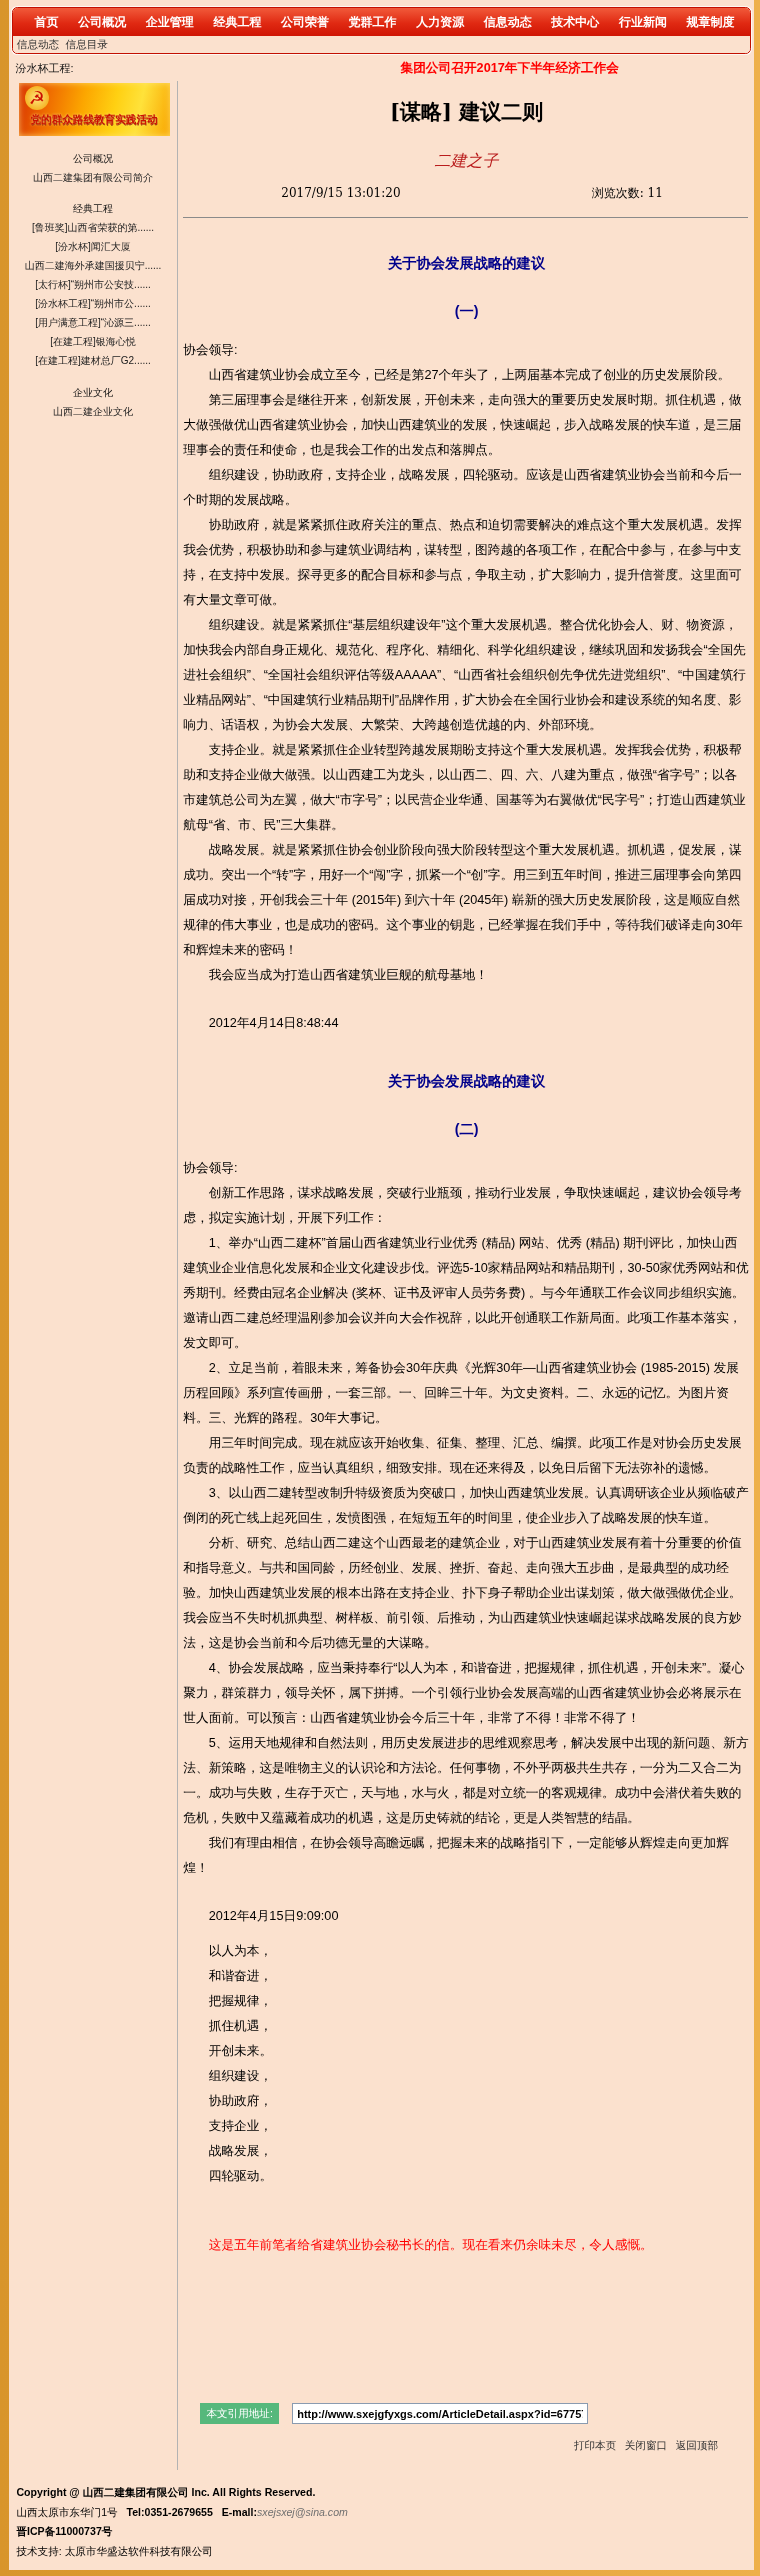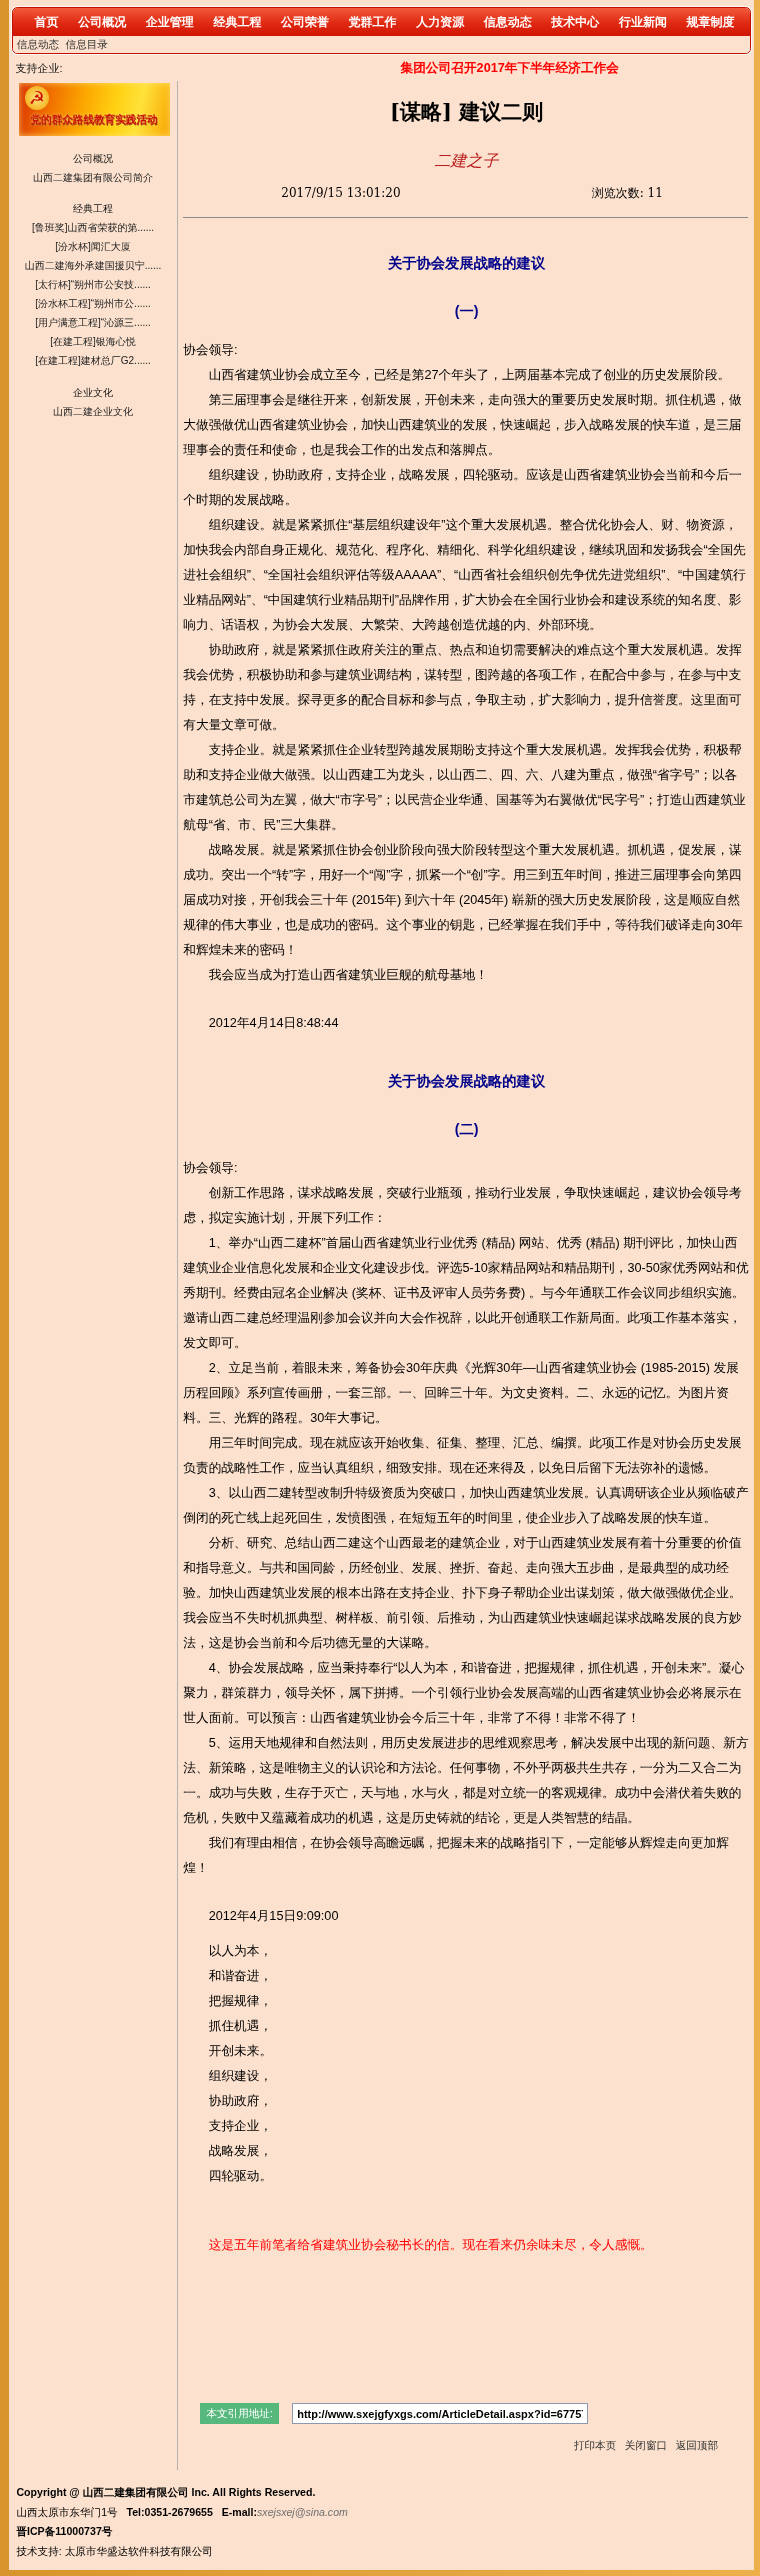--- a/index.html
+++ b/index.html
@@ -115,21 +115,21 @@
         <a class="nav-item">行业新闻</a>
         <a class="nav-item">规章制度</a>
       </div>
     <div class="sub-bar">
         <a class="sub-item">信息动态</a>
         <a class="sub-item">信息目录</a>
       </div>
   </div>
 
   <div class="today-row">
-    <span class="today-label">支持企业:</span>
+    <span class="today-label">汾水杯工程:</span>
     <a class="marquee">集团公司召开2017年下半年经济工作会</a>
   </div>
 
   <div class="layout">
 
     <div class="sidebar">
       <div class="banner">
         <span class="emblem">☭</span>
         <span class="banner-text">党的群众路线教育实践活动</span>
       </div>
@@ -165,22 +165,22 @@
 
       <hr class="divider">
 
       <div class="article">
           <div class="sec-title">关于协会发展战略的建议</div>
           <div class="sec-num">(一)</div>
           <div class="salute">协会领导:</div>
           <div class="para">山西省建筑业协会成立至今，已经是第27个年头了，上两届基本完成了创业的历史发展阶段。</div>
           <div class="para">第三届理事会是继往开来，创新发展，开创未来，走向强大的重要历史发展时期。抓住机遇，做大做强做优山西省建筑业协会，加快山西建筑业的发展，快速崛起，步入战略发展的快车道，是三届理事会的责任和使命，也是我会工作的出发点和落脚点。</div>
           <div class="para">组织建设，协助政府，支持企业，战略发展，四轮驱动。应该是山西省建筑业协会当前和今后一个时期的发展战略。</div>
+          <div class="para">协助政府，就是紧紧抓住政府关注的重点、热点和迫切需要解决的难点这个重大发展机遇。发挥我会优势，积极协助和参与建筑业调结构，谋转型，图跨越的各项工作，在配合中参与，在参与中支持，在支持中发展。探寻更多的配合目标和参与点，争取主动，扩大影响力，提升信誉度。这里面可有大量文章可做。</div>
           <div class="para">组织建设。就是紧紧抓住“基层组织建设年”这个重大发展机遇。整合优化协会人、财、物资源，加快我会内部自身正规化、规范化、程序化、精细化、科学化组织建设，继续巩固和发扬我会“全国先进社会组织”、“全国社会组织评估等级AAAAA”、“山西省社会组织创先争优先进党组织”、“中国建筑行业精品网站”、“中国建筑行业精品期刊”品牌作用，扩大协会在全国行业协会和建设系统的知名度、影响力、话语权，为协会大发展、大繁荣、大跨越创造优越的内、外部环境。</div>
-          <div class="para">协助政府，就是紧紧抓住政府关注的重点、热点和迫切需要解决的难点这个重大发展机遇。发挥我会优势，积极协助和参与建筑业调结构，谋转型，图跨越的各项工作，在配合中参与，在参与中支持，在支持中发展。探寻更多的配合目标和参与点，争取主动，扩大影响力，提升信誉度。这里面可有大量文章可做。</div>
           <div class="para">支持企业。就是紧紧抓住企业转型跨越发展期盼支持这个重大发展机遇。发挥我会优势，积极帮助和支持企业做大做强。以山西建工为龙头，以山西二、四、六、八建为重点，做强“省字号”；以各市建筑总公司为左翼，做大“市字号”；以民营企业华通、国基等为右翼做优“民字号”；打造山西建筑业航母“省、市、民”三大集群。</div>
           <div class="para">战略发展。就是紧紧抓住协会创业阶段向强大阶段转型这个重大发展机遇。抓机遇，促发展，谋成功。突出一个“转”字，用好一个“闯”字，抓紧一个“创”字。用三到五年时间，推进三届理事会向第四届成功对接，开创我会三十年 (2015年) 到六十年 (2045年) 崭新的强大历史发展阶段，这是顺应自然规律的伟大事业，也是成功的密码。这个事业的钥匙，已经掌握在我们手中，等待我们破译走向30年和辉煌未来的密码！</div>
           <div class="para">我会应当成为打造山西省建筑业巨舰的航母基地！</div>
           <div class="art-date">2012年4月14日8:48:44</div>
           <div class="sec-title">关于协会发展战略的建议</div>
           <div class="sec-num">(二)</div>
           <div class="salute">协会领导:</div>
           <div class="para">创新工作思路，谋求战略发展，突破行业瓶颈，推动行业发展，争取快速崛起，建议协会领导考虑，拟定实施计划，开展下列工作：</div>
           <div class="para">1、举办“山西二建杯”首届山西省建筑业行业优秀 (精品) 网站、优秀 (精品) 期刊评比，加快山西建筑业企业信息化发展和企业文化建设步伐。评选5-10家精品网站和精品期刊，30-50家优秀网站和优秀期刊。经费由冠名企业解决 (奖杯、证书及评审人员劳务费) 。与今年通联工作会议同步组织实施。邀请山西二建总经理温刚参加会议并向大会作祝辞，以此开创通联工作新局面。此项工作基本落实，发文即可。</div>
           <div class="para">2、立足当前，着眼未来，筹备协会30年庆典《光辉30年—山西省建筑业协会 (1985-2015) 发展历程回顾》系列宣传画册，一套三部。一、回眸三十年。为文史资料。二、永远的记忆。为图片资料。三、光辉的路程。30年大事记。</div>

